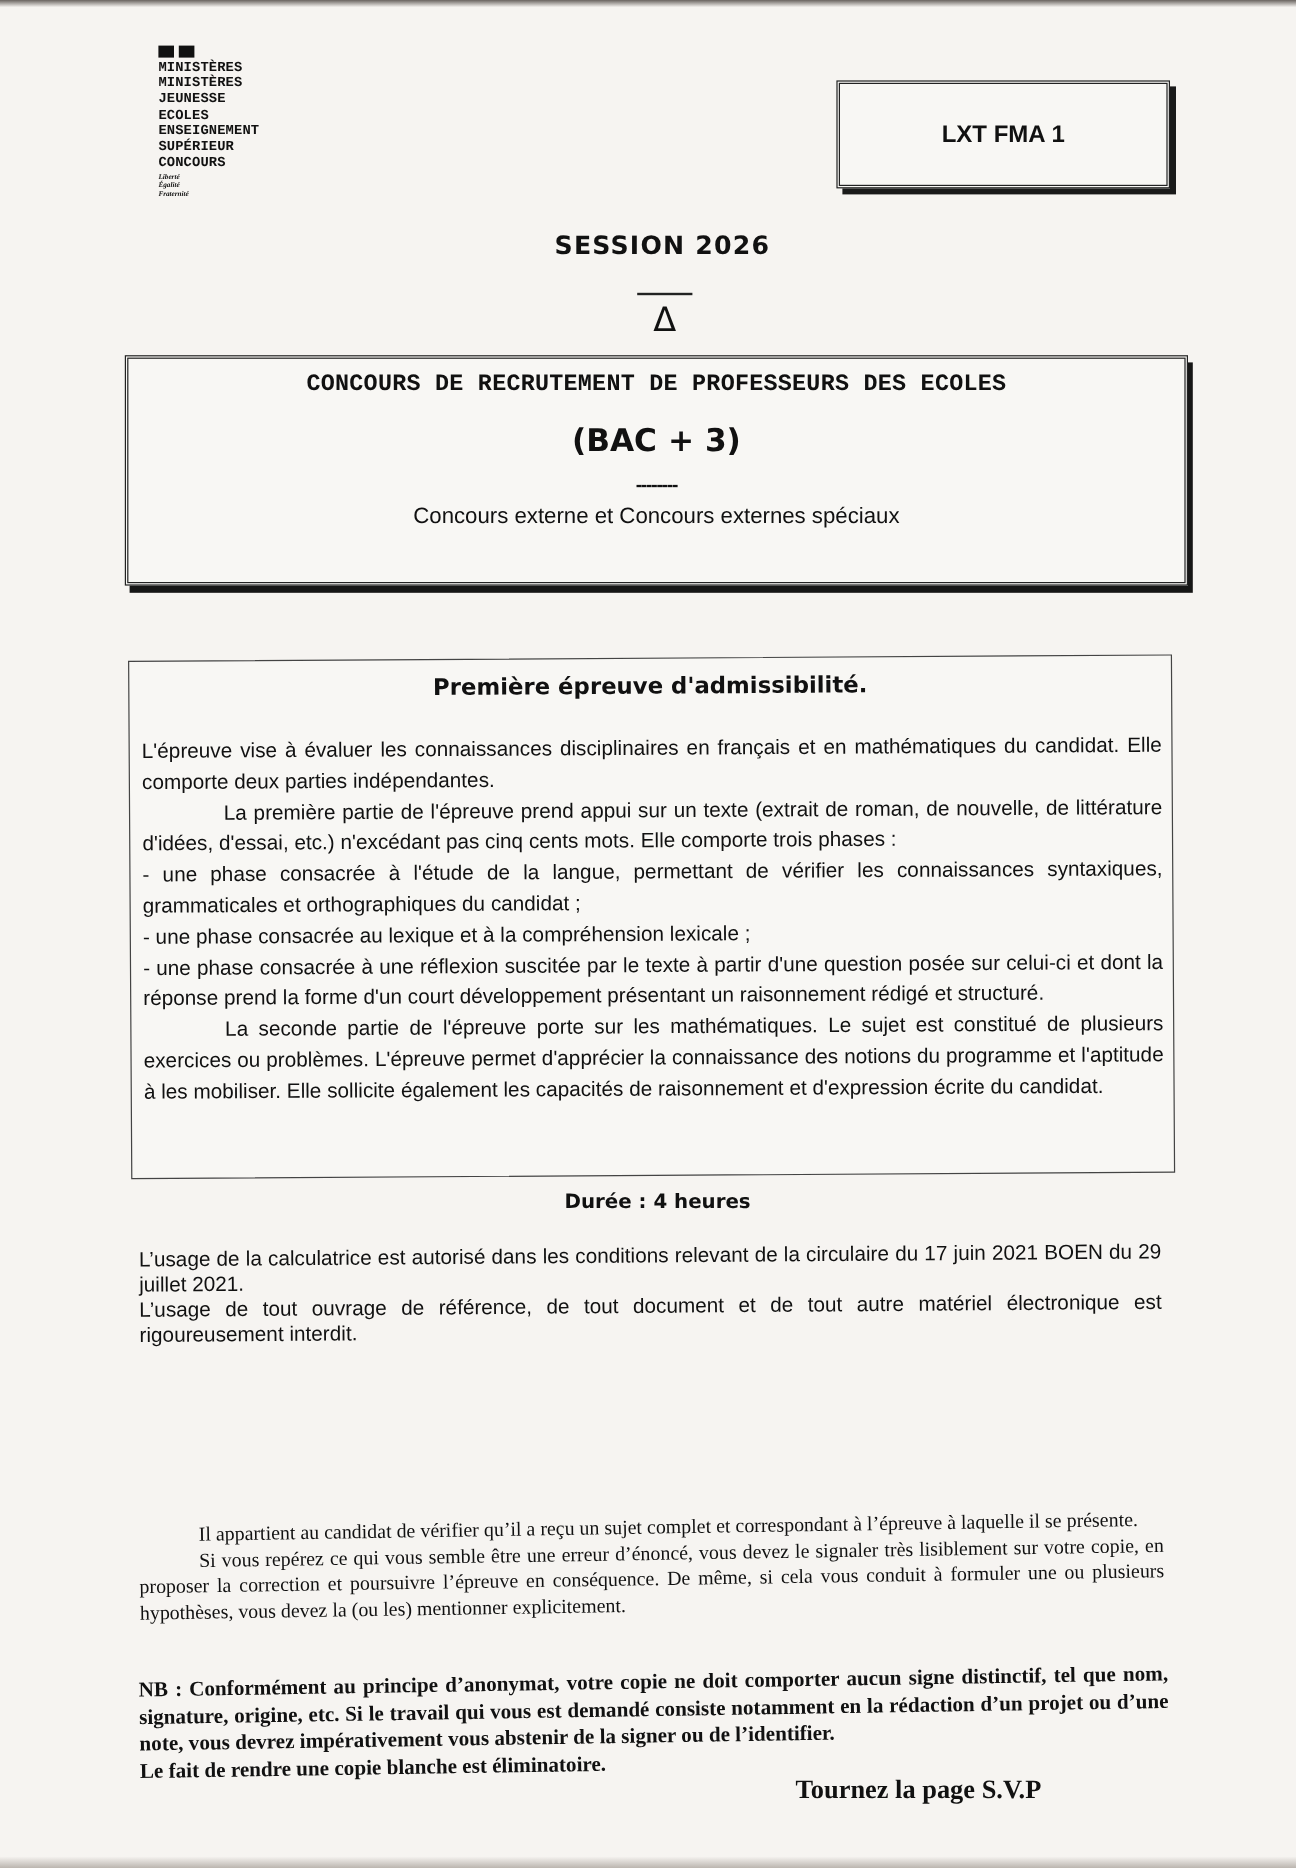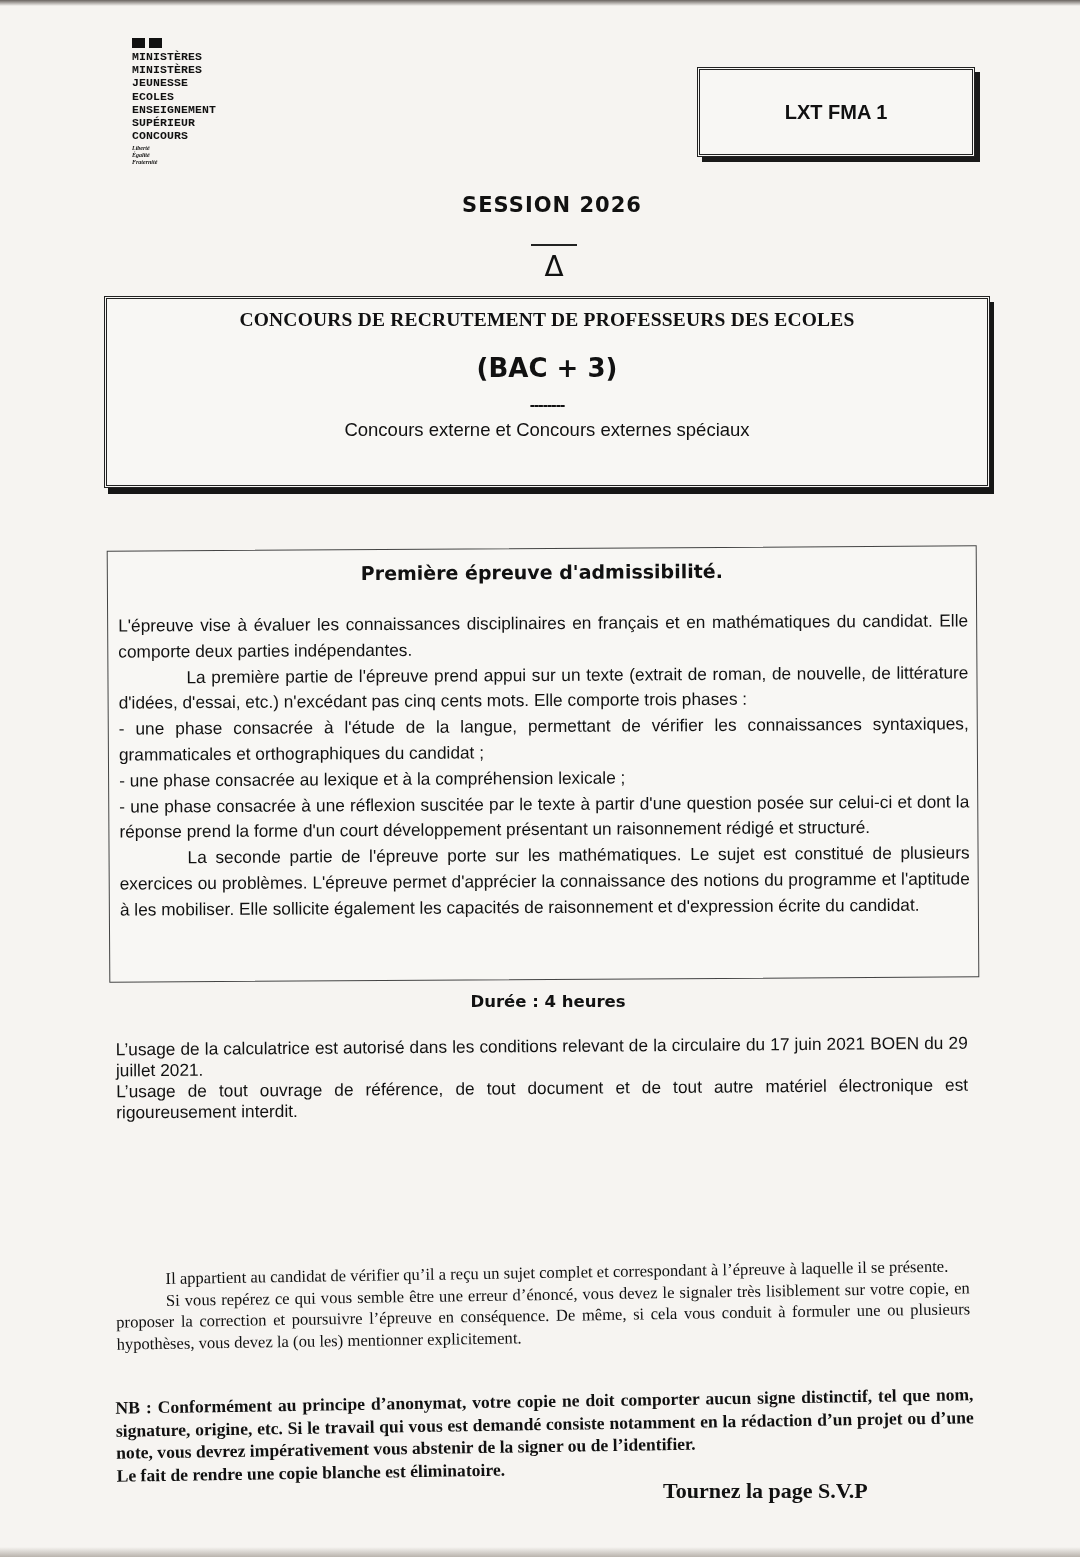--- a/index.html
+++ b/index.html
@@ -54,21 +54,21 @@
   }
   
   .title-box {
     position: absolute; left: 104px; top: 296px; width: 880px; height: 186px;
     border: 3px double #222;
     box-shadow: 4px 6px 0 #161616;
     background: #f8f7f4;
     text-align: center;
   }
   .title-main {
-    margin-top: 10px; font-family: Liberation Serif, serif; font-weight: bold;
+    margin-top: 10px; font-family: Liberation Mono, monospace; font-weight: bold;
     font-size: 19.5px; letter-spacing: 0.2px;
   }
   .title-sub {
     margin-top: 22px; font-family: "DejaVu Sans", sans-serif; font-weight: bold; font-size: 26px;
   }
   .title-sep { margin-top: 14px; font-weight: bold; font-size: 16px; letter-spacing: -1px; line-height: 16px; }
   .title-type { margin-top: 6px; font-size: 18.5px; }
   
   .desc-box {
     position: absolute; left: 108px; top: 548px; width: 868px; height: 430px;

